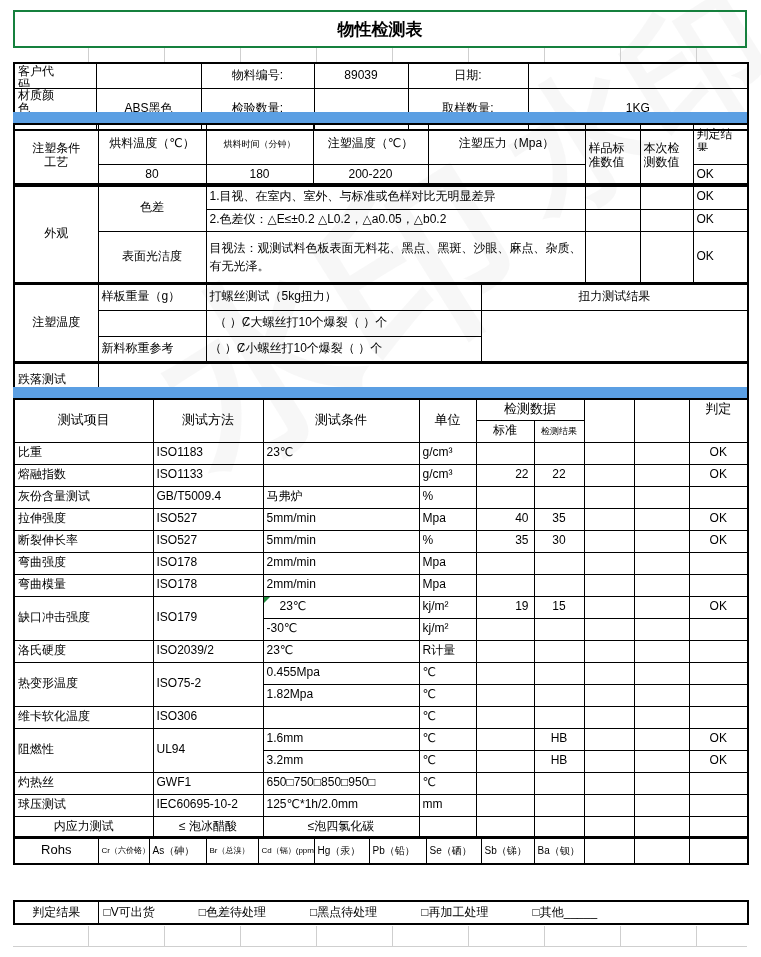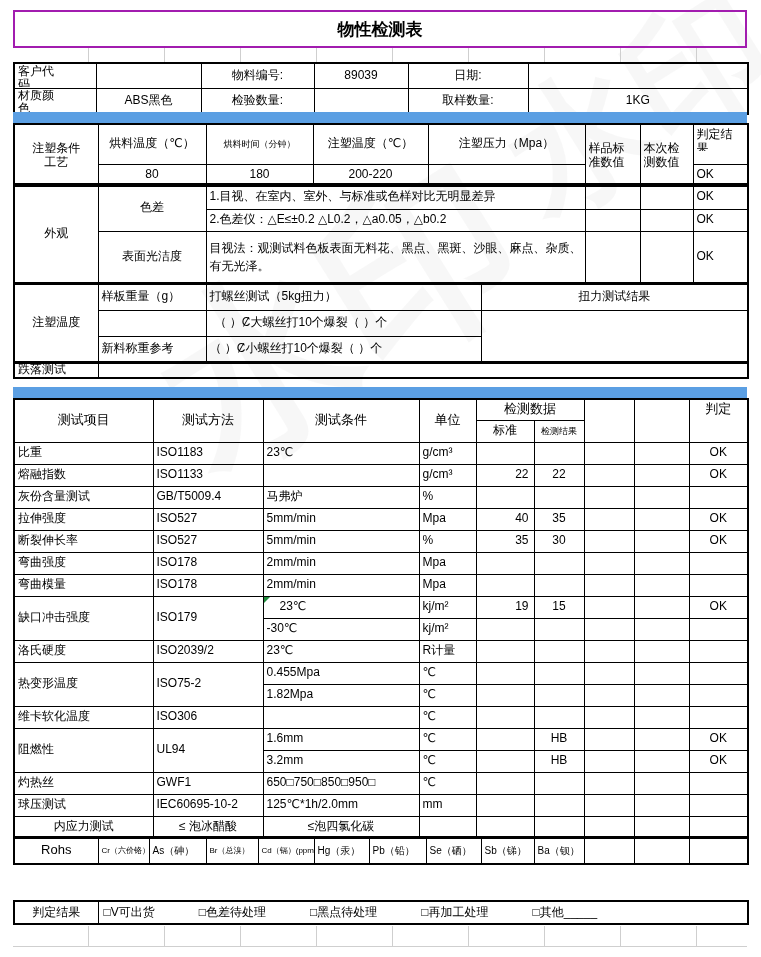--- a/index.html
+++ b/index.html
@@ -13,24 +13,24 @@
      overflow:hidden;white-space:nowrap;vertical-align:middle;}
   .wrap{white-space:normal;}
   .c{text-align:center;}
   .r{text-align:right;padding-right:5px;}
   .s8{font-size:8px;}
   .s9{font-size:9px;}
   .s11{font-size:10px;}
   .s13{font-size:13px;}
   .b{font-weight:bold;}
   .top{vertical-align:top;padding-top:2px;}
-  .h15{height:15px;}.h21{height:21px;}.h22{height:22px;}.h23{height:23px;}.h24{height:16px;}
+  .h15{height:15px;}.h21{height:21px;}.h22{height:22px;}.h23{height:23px;}.h24{height:36px;}
   .h25{height:25px;}.h26{height:26px;}.h27{height:27px;}.h40{height:40px;}.h53{height:53px;}
   .clip{display:inline-block;overflow:hidden;white-space:normal;line-height:13px;vertical-align:middle;}
-  #title-box{position:absolute;left:13px;top:10px;width:730px;height:34px;border:2px solid #a21caf;
+  #title-box{position:absolute;left:13px;top:10px;width:730px;height:34px;border:2px solid #15803d;
              display:flex;align-items:center;justify-content:center;z-index:1;background:transparent;}
   .spacer{position:absolute;left:13px;width:734px;z-index:0;
           background:repeating-linear-gradient(to right,transparent 0,transparent 75px,#cfcfcf 75px,#cfcfcf 76px);}
   .bluebar{position:absolute;left:13px;width:734px;height:11px;z-index:2;}
   .marker{position:absolute;top:0;left:0;width:0;height:0;
           border-top:6px solid #1e8c3c;border-right:6px solid transparent;}
   .rel{position:relative;}
   .opts{display:flex;gap:44px;padding-left:2px;}
 </style>
 </head>
@@ -59,21 +59,21 @@
     <tbody>
         <tr class="h25">
       <td><span class="clip" style="width:40px;height:22px;">客户代码</span></td>
       <td class="c"></td>
       <td class="c">物料编号:</td>
       <td class="c">89039</td>
       <td class="c">日期:</td>
       <td class="c"></td>
     </tr>
     <tr class="h26">
-      <td><span class="clip" style="width:40px;height:22px;font-family:Liberation Mono, monospace;">材质颜色</span></td>
+      <td><span class="clip" style="width:40px;height:40px;">材质颜色</span></td>
       <td class="c">ABS黑色</td>
       <td class="c">检验数量:</td>
       <td class="c"></td>
       <td class="c">取样数量:</td>
       <td class="c">1KG</td>
     </tr>
   </tbody>
     </table>
 
   <div class="bluebar" style="top:112px;background:#5b9fe3;"></div>

